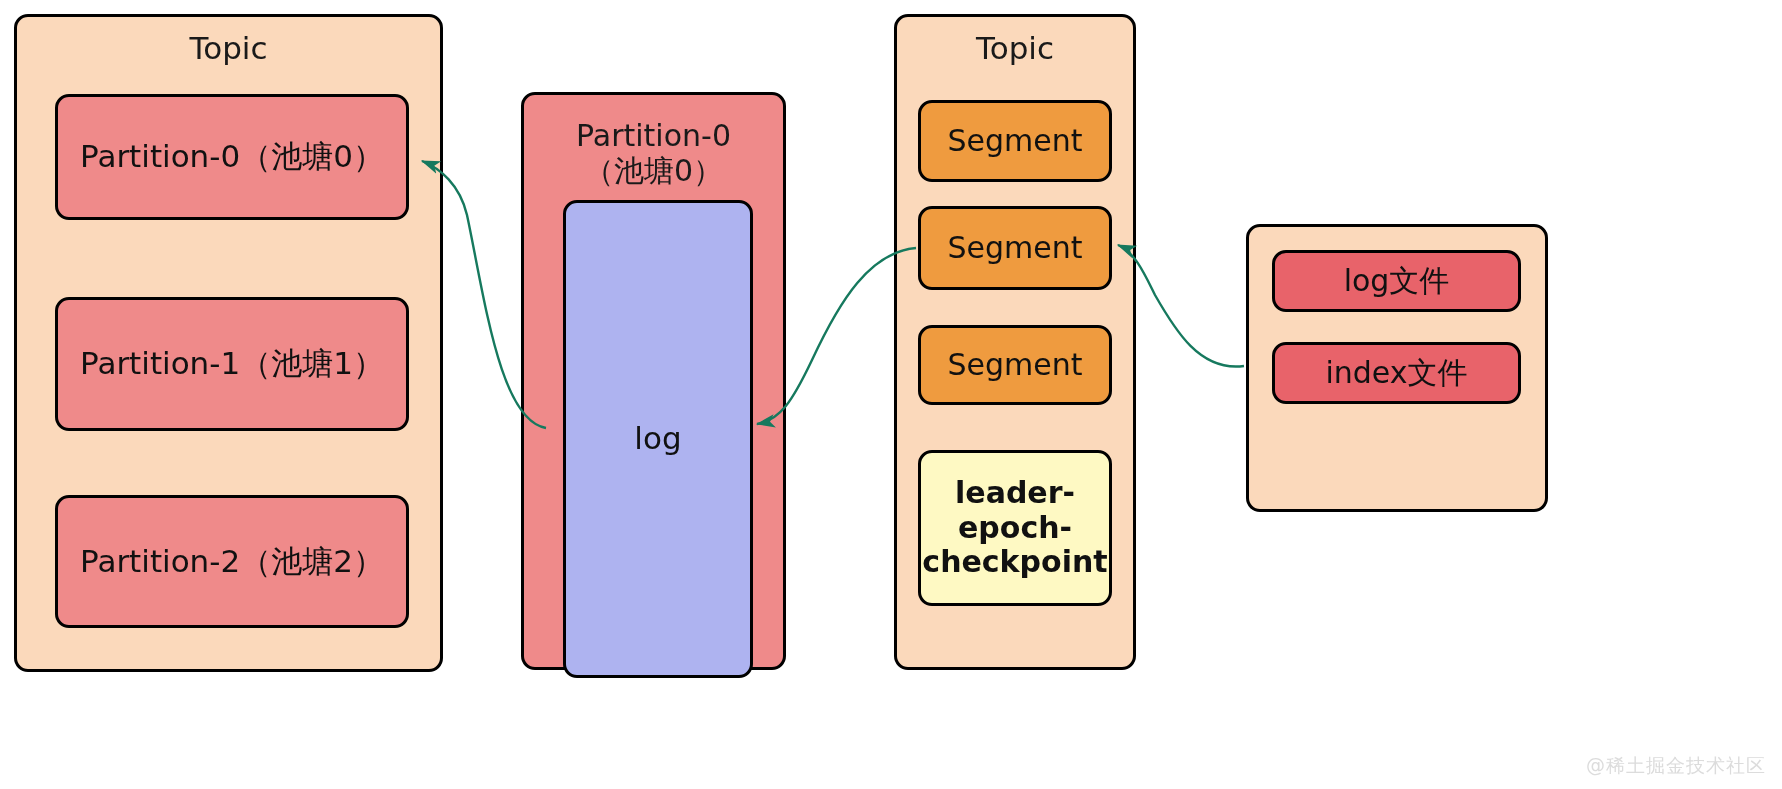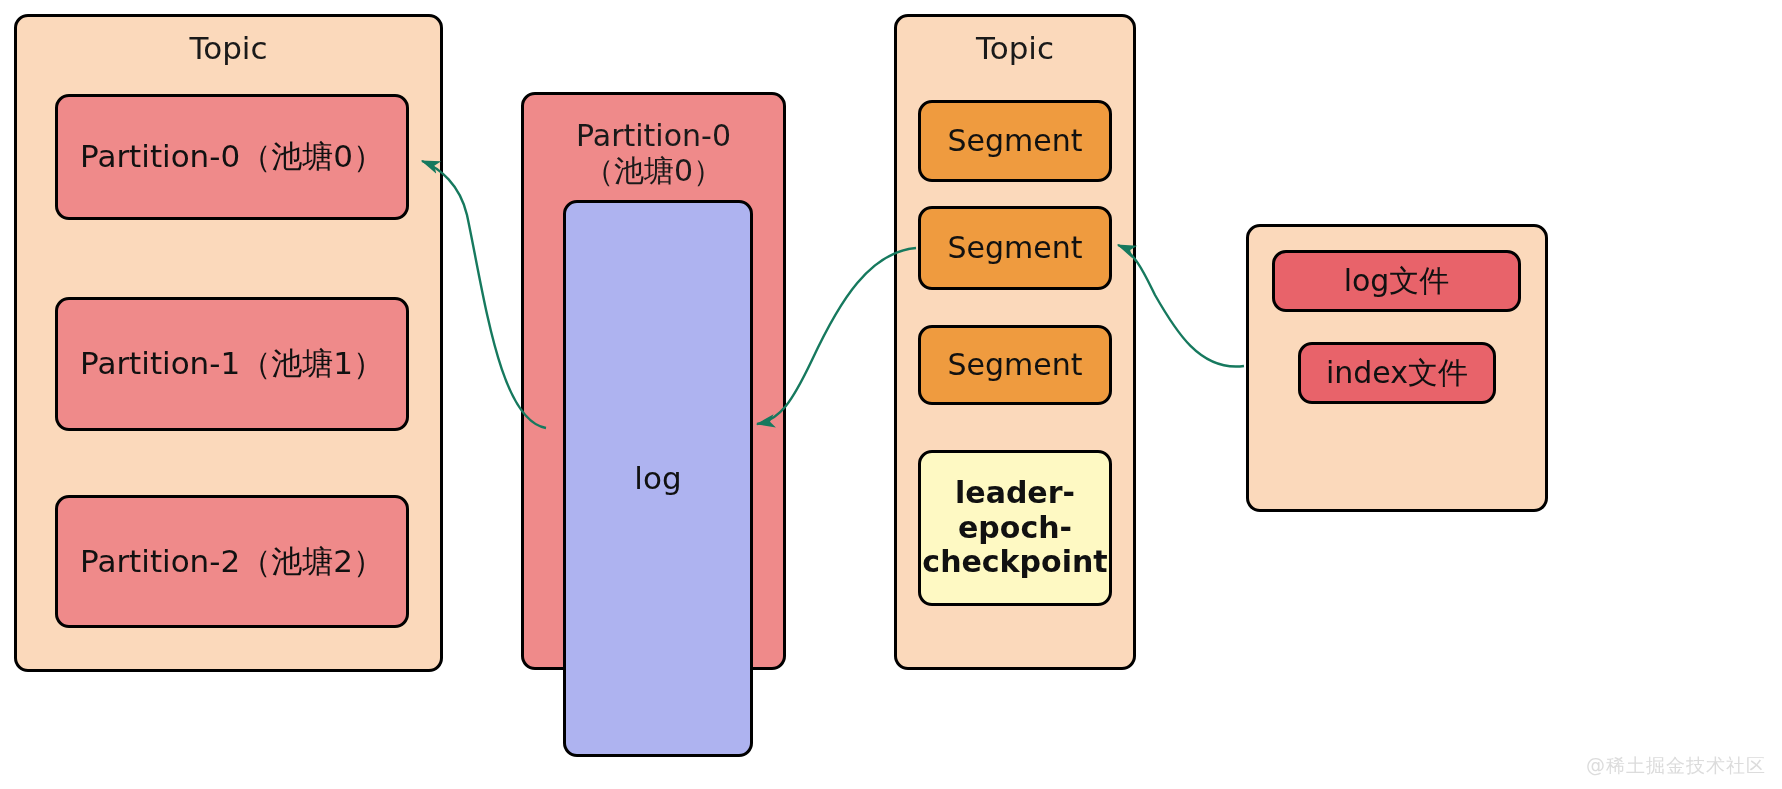--- a/index.html
+++ b/index.html
@@ -92,21 +92,21 @@
 
   <div class="box partition-box fs-31" style="left:55px; top:495px; width:354px; height:133px;">
     <span>Partition-2（池塘2）</span>
   </div>
 
   <div class="box partition-box" style="left:521px; top:92px; width:265px; height:578px; align-items:flex-start;">
     <div class="container-title fs-30" style="padding-top:24px; white-space:pre-line;">Partition-0
 （池塘0）</div>
   </div>
 
-  <div class="box log-box fs-31" style="left:563px; top:200px; width:190px; height:557px;">
+  <div class="box log-box fs-31" style="left:563px; top:200px; width:190px; height:478px;">
     <span>log</span>
   </div>
 
   <div class="box container-box" style="left:894px; top:14px; width:242px; height:656px;">
     <div class="container-title">Topic</div>
   </div>
 
   <div class="box segment-box fs-30" style="left:918px; top:100px; width:194px; height:82px;">
     <span>Segment</span>
   </div>
@@ -125,21 +125,21 @@
 checkpoint</span>
   </div>
 
   <div class="box container-box" style="left:1246px; top:224px; width:302px; height:288px;">
   </div>
 
   <div class="box file-box fs-30" style="left:1272px; top:250px; width:249px; height:62px;">
     <span>log文件</span>
   </div>
 
-  <div class="box file-box fs-30" style="left:1298px; top:342px; width:198px; height:62px;">
+  <div class="box file-box fs-30" style="left:1272px; top:342px; width:249px; height:62px;">
     <span>index文件</span>
   </div>
 
 
   <svg id="arrows" viewBox="0 0 1782 789">
     <defs>
       <marker id="arrowhead" markerWidth="9" markerHeight="9" refX="7.5" refY="3.2" orient="auto" markerUnits="strokeWidth">
         <path d="M0,0.4 L8,3.2 L0,6 L2,3.2 Z" fill="#16795e"></path>
       </marker>
     </defs>

